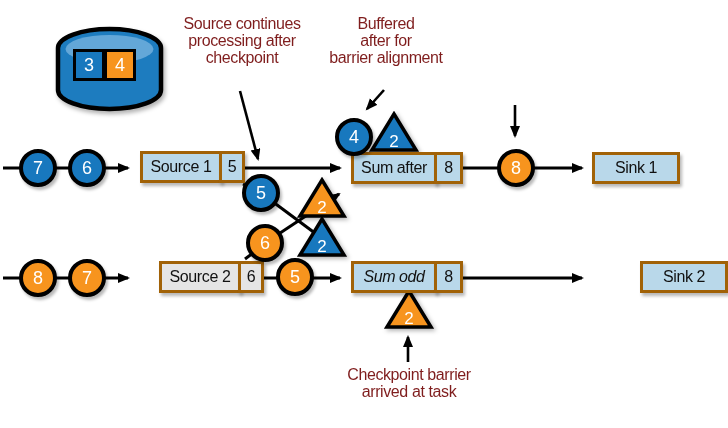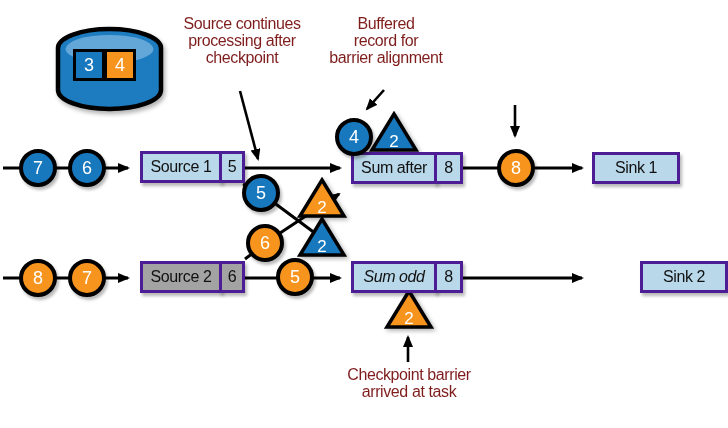--- a/index.html
+++ b/index.html
@@ -5,26 +5,26 @@
   html,body{margin:0;padding:0;background:#fff;}
   .canvas{
     position:relative;width:728px;height:428px;background:#ffffff;overflow:hidden;
     font-family:"Liberation Sans",sans-serif;color:#111;
   }
   .wires{position:absolute;left:0;top:0;z-index:1;}
   .cyl{position:absolute;left:52px;top:22px;z-index:2;filter:drop-shadow(2px 3px 2px rgba(0,0,0,.30));}
   .tri{position:absolute;z-index:2;filter:drop-shadow(2px 2px 2px rgba(0,0,0,.30));}
   .tri text{font-family:"Liberation Sans",sans-serif;}
   .box{
-    position:absolute;z-index:3;height:26px;border:3px solid #4c1d95;background:#b9d8ea;
+    position:absolute;z-index:3;height:26px;border:3px solid #a16207;background:#b9d8ea;
     display:flex;align-items:center;justify-content:center;
     font-size:16px;letter-spacing:-0.4px;white-space:nowrap;
     box-shadow:2px 3px 3px rgba(0,0,0,.28);
   }
-  .box.cream{background:#a3a3a3;}
+  .box.cream{background:#e5e5e5;margin-left:19px;}
   .sq{
     position:absolute;z-index:3;width:26px;height:26px;border:3px solid #000;
     display:flex;align-items:center;justify-content:center;font-size:18px;color:#fff;
   }
   .sq.blue{background:#1878be;} .sq.orange{background:#f7941e;}
   .circle{
     position:absolute;z-index:4;width:30px;height:30px;border:4px solid #000;border-radius:50%;
     display:flex;align-items:center;justify-content:center;font-size:18px;color:#fff;
     box-shadow:2px 3px 3px rgba(0,0,0,.28);
   }
@@ -108,18 +108,18 @@
   <div class="circle blue" style="left:242px;top:174px;">5</div>
   <div class="circle orange" style="left:246px;top:224px;">6</div>
   <div class="circle orange" style="left:276px;top:258px;">5</div>
   <div class="circle blue" style="left:335px;top:118px;">4</div>
   <div class="circle orange" style="left:497px;top:149px;">8</div>
 
   <div class="note center" style="left:158px;top:15px;width:168px;">Source continues
 processing after
 checkpoint</div>
   <div class="note center" style="left:316px;top:15px;width:140px;">Buffered
-record for
+after for
 barrier alignment</div>
   <div class="note center" style="left:328px;top:366px;width:162px;">Checkpoint barrier
 arrived at task</div>
 
 </div>
 
 </body></html>

